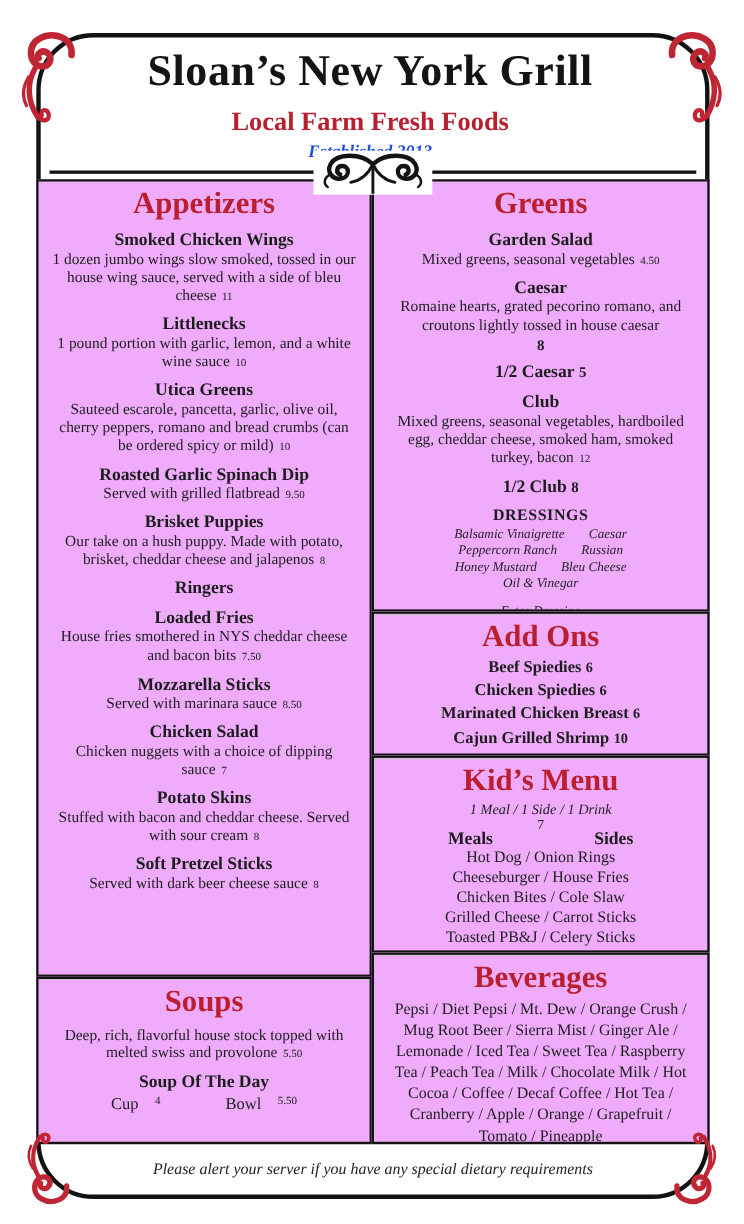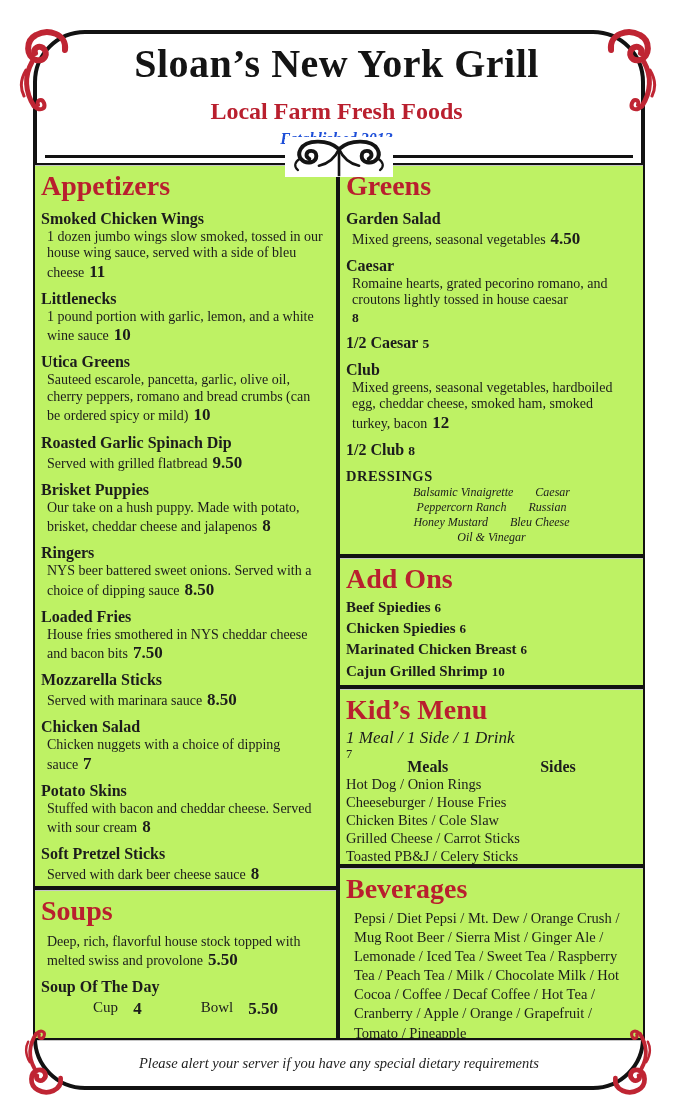--- a/index.html
+++ b/index.html
@@ -37,59 +37,59 @@
     border-top:3px solid #121212;
   }
   .ornament{
     position:absolute;top:-26px;left:50%;transform:translateX(-50%);
     background:#fff;padding:0 6px;z-index:2;line-height:0;
   }
   .col-left{width:305px;display:flex;flex-direction:column;}
   .col-right{flex:1;display:flex;flex-direction:column;}
 
   .box{
-    box-sizing:border-box;border:2px solid #121212;background:#bef264;
+    box-sizing:border-box;border:2px solid #121212;background:#f0abfc;
     box-shadow:inset 0 6px 0 -5px #c6c6c6;
-    overflow:hidden;padding:2px 6px 4px 6px;
+    overflow:hidden;text-align:center;padding:2px 6px 4px 6px;
   }
   .box+.box{margin-top:0;}
   .box-appetizers{height:725px;}
   .box-soups{flex:1;}
   .box-greens{height:393px;}
   .box-addons{height:131px;}
   .box-kids{height:179px;}
   .box-beverages{flex:1;}
 
   .section-title{
     font-size:28px;color:#b91f2e;font-weight:bold;
     margin:4px 0 2px 0;line-height:1.1;
   }
   .item{margin-top:7px;}
   .item-name{font-size:16px;font-weight:bold;line-height:1.25;}
   .item-desc{font-size:14px;line-height:1.18;padding:0 6px;}
-  .price{font-weight:bold;font-size:17px;margin-left:5px;white-space:nowrap;}
+  .price{font-weight:normal;font-size:10px;margin-left:5px;white-space:nowrap;}
   .price-line{display:block;font-weight:bold;font-size:13.5px;margin-top:1px;}
   .name-price{font-weight:bold;font-size:13.5px;margin-left:4px;}
 
   
   .sizes-row{font-size:15px;margin-top:2px;display:flex;justify-content:center;gap:59px;}
   .sizes-row .sz{display:flex;gap:10px;}
 
   
   .dressings{margin-top:8px;}
   .dress-title{font-size:14.5px;font-weight:bold;letter-spacing:.5px;}
   .dress-row{font-size:12px;font-style:italic;line-height:1.25;display:flex;justify-content:center;gap:22px;}
   .dress-extra{margin-top:10px;font-size:12px;font-style:italic;line-height:1.3;}
 
   
   .addon-row{font-size:15px;font-weight:bold;line-height:1.42;}
   .addon-row .price{font-weight:bold;font-size:13px;margin-left:4px;}
 
   
-  .kids-tag{font-size:17px;font-style:italic;margin-top:1px;}
+  .kids-tag{font-size:13px;font-style:italic;margin-top:1px;}
   .kids-price{font-size:12.5px;line-height:1;}
   .kids-cols{display:flex;justify-content:center;gap:92px;font-size:16px;font-weight:bold;line-height:1.1;margin-top:-2px;}
   .kids-row{font-size:14.5px;line-height:1.24;}
   .kids-note{font-size:12.5px;font-weight:bold;margin-top:1px;}
 
   
   .bev-text{font-size:14.5px;line-height:1.32;padding:2px 8px 0 8px;}
 
   
   .footer-area{
@@ -171,21 +171,20 @@
           <div class="item">
             <div class="item-name">Roasted Garlic Spinach Dip</div>
             <div class="item-desc"><span>Served with grilled flatbread</span><span class="price">9.50</span></div>
           </div>
           <div class="item">
             <div class="item-name">Brisket Puppies</div>
             <div class="item-desc"><span>Our take on a hush puppy. Made with potato, brisket, cheddar cheese and jalapenos</span><span class="price">8</span></div>
           </div>
           <div class="item">
             <div class="item-name">Ringers</div>
-            <div class="item-desc"><span>NYS beer battered sweet onions. Served with a choice of dipping sauce</span><span class="price">8.50</span></div>
           </div>
           <div class="item">
             <div class="item-name">Loaded Fries</div>
             <div class="item-desc"><span>House fries smothered in NYS cheddar cheese and bacon bits</span><span class="price">7.50</span></div>
           </div>
           <div class="item">
             <div class="item-name">Mozzarella Sticks</div>
             <div class="item-desc"><span>Served with marinara sauce</span><span class="price">8.50</span></div>
           </div>
           <div class="item">

